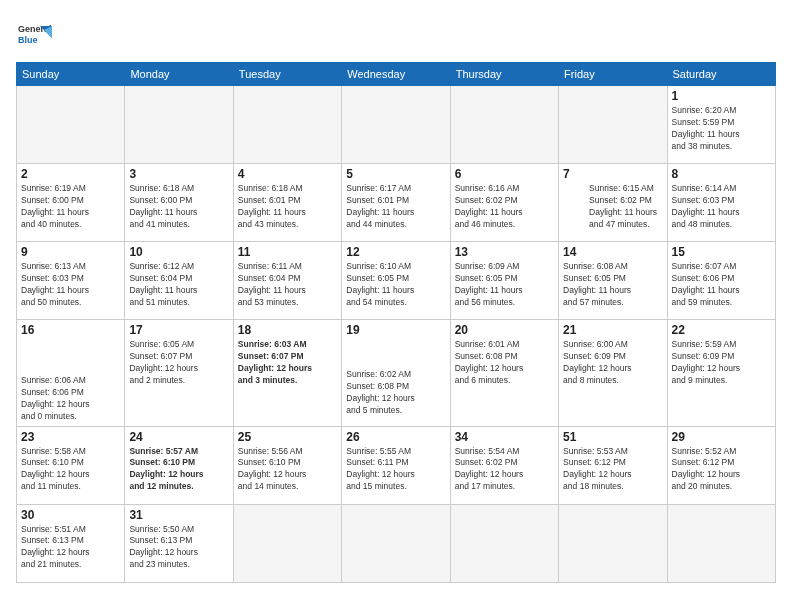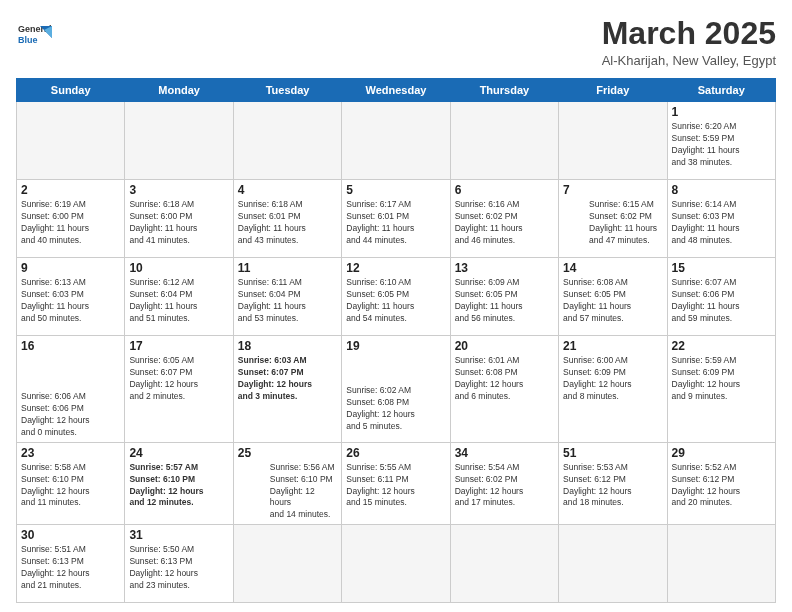--- a/index.html
+++ b/index.html
@@ -46,24 +46,24 @@
       margin-top: 2px;
     }
     .calendar {
       width: 100%;
       border-collapse: collapse;
       font-size: 9.5px;
     }
     .calendar thead th {
       background: #1a6bb5;
       color: #fff;
-      text-align: center;
+      text-align: left;
       padding: 5px 5px;
       font-size: 11px;
-      font-weight: bold;
+      font-weight: normal;
       border: 1px solid #1a6bb5;
     }
     .calendar tbody td {
       border: 1px solid #ccc;
       vertical-align: top;
       padding: 3px 4px;
       width: 14.28%;
       min-height: 70px;
       height: 78px;
       background: #fff;
@@ -93,24 +93,20 @@
 <div class="page">
   <div class="header">
     <div class="logo">
       <svg class="logo-icon" viewBox="0 0 36 36">
         <text x="2" y="16" font-size="9" font-weight="bold" fill="#333" font-family="Arial">General</text>
         <text x="2" y="27" font-size="9" font-weight="bold" fill="#1a6bb5" font-family="Arial">Blue</text>
         <polygon points="24,10 36,10 36,22" fill="#1a6bb5"></polygon>
         <polygon points="28,14 36,10 36,22" fill="#5aaee0"></polygon>
       </svg>
     </div>
-    <div class="title-block">
-      <div class="month-title">March 2025</div>
-      <div class="subtitle">Al-Kharijah, New Valley, Egypt</div>
-    </div>
   </div>
 
   <table class="calendar">
     <thead>
       <tr>
       <th>Sunday</th>
           <th>Monday</th>
           <th>Tuesday</th>
           <th>Wednesday</th>
           <th>Thursday</th>
@@ -297,21 +293,21 @@
           </td>
           <td>
             <span class="day-number">24</span>
             <div class="day-info" style="white-space: pre-line; font-weight: bold;">Sunrise: 5:57 AM
 Sunset: 6:10 PM
 Daylight: 12 hours
 and 12 minutes.</div>
           </td>
           <td>
             <span class="day-number">25</span>
-            <div class="day-info" style="white-space: pre-line; margin-left: 32px;">Sunrise: 5:56 AM
+            <div class="day-info" style="white-space: pre-line;">Sunrise: 5:56 AM
 Sunset: 6:10 PM
 Daylight: 12 hours
 and 14 minutes.</div>
           </td>
           <td>
             <span class="day-number">26</span>
             <div class="day-info" style="white-space: pre-line;">Sunrise: 5:55 AM
 Sunset: 6:11 PM
 Daylight: 12 hours
 and 15 minutes.</div>

